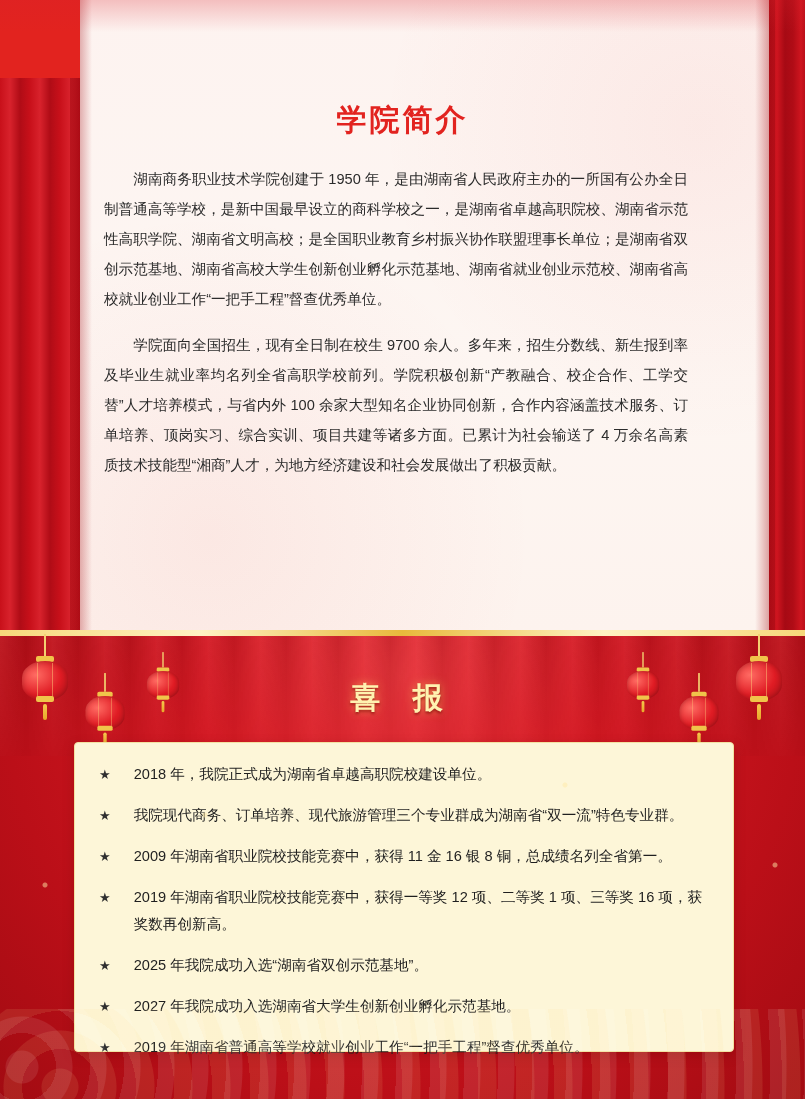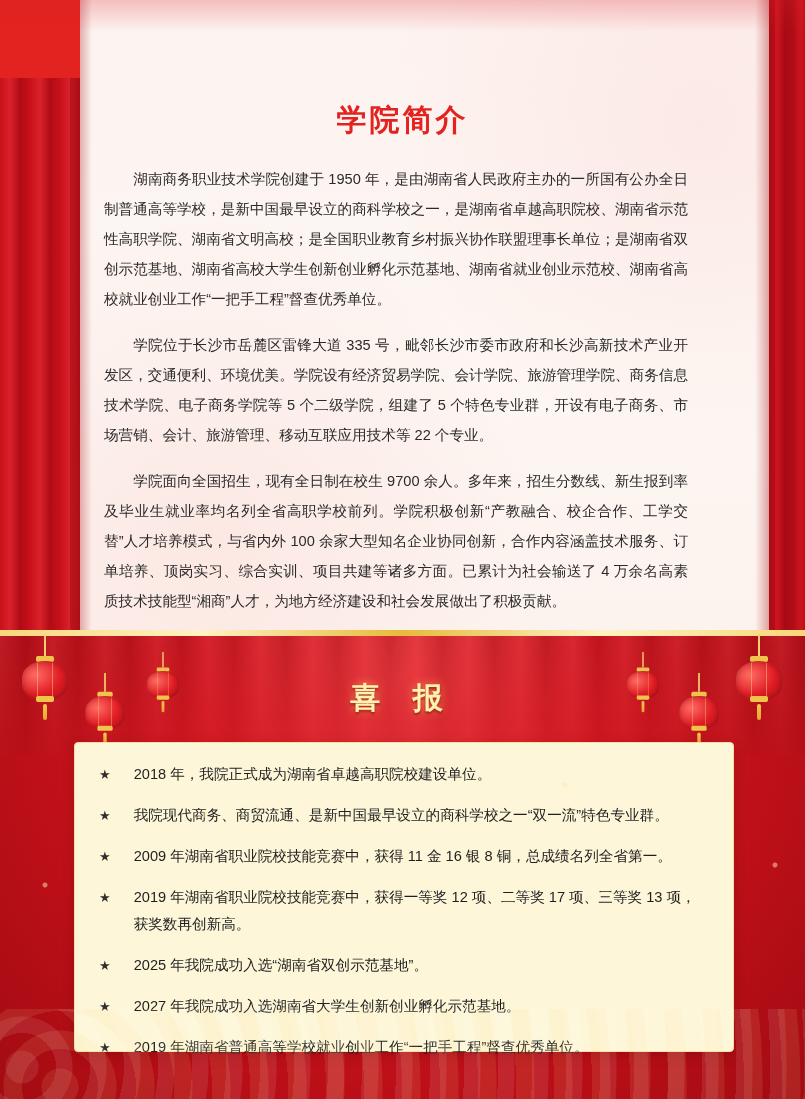--- a/index.html
+++ b/index.html
@@ -222,21 +222,20 @@
     <div class="curtain-left"></div>
     <div class="red-block"></div>
     <div class="curtain-right"></div>
     <div class="curtain-swag"></div>
     <div class="paper-texture"></div>
 
     <div class="top-title">学院简介</div>
 
     <div class="intro-body">
       <p>湖南商务职业技术学院创建于 1950 年，是由湖南省人民政府主办的一所国有公办全日制普通高等学校，是新中国最早设立的商科学校之一，是湖南省卓越高职院校、湖南省示范性高职学院、湖南省文明高校；是全国职业教育乡村振兴协作联盟理事长单位；是湖南省双创示范基地、湖南省高校大学生创新创业孵化示范基地、湖南省就业创业示范校、湖南省高校就业创业工作“一把手工程”督查优秀单位。</p>
-      <p>学院位于长沙市岳麓区雷锋大道 335 号，毗邻长沙市委市政府和长沙高新技术产业开发区，交通便利、环境优美。学院设有经济贸易学院、会计学院、旅游管理学院、商务信息技术学院、电子商务学院等 5 个二级学院，组建了 5 个特色专业群，开设有电子商务、市场营销、会计、旅游管理、移动互联应用技术等 22 个专业。</p>
       <p>学院面向全国招生，现有全日制在校生 9700 余人。多年来，招生分数线、新生报到率及毕业生就业率均名列全省高职学校前列。学院积极创新“产教融合、校企合作、工学交替”人才培养模式，与省内外 100 余家大型知名企业协同创新，合作内容涵盖技术服务、订单培养、顶岗实习、综合实训、项目共建等诸多方面。已累计为社会输送了 4 万余名高素质技术技能型“湘商”人才，为地方经济建设和社会发展做出了积极贡献。</p>
     </div>
   </div>
 
   <div class="bottom-section">
     <div class="gold-rule"></div>
     <div class="drape"></div>
 
     <div class="lantern" style="left:22px; top:26px;">
       <span class="string"></span>
@@ -285,29 +284,29 @@
     <div class="xibao-title">喜 报</div>
 
     <div class="notice-card">
       <ul class="notice-list">
         <li class="notice-item">
           <span class="notice-star">★</span>
           <span class="notice-text">2018 年，我院正式成为湖南省卓越高职院校建设单位。</span>
         </li>
         <li class="notice-item">
           <span class="notice-star">★</span>
-          <span class="notice-text">我院现代商务、商贸流通、是新中国最早设立的商科学校之一“双一流”特色专业群。</span>
+          <span class="notice-text">我院现代商务、订单培养、现代旅游管理三个专业群成为湖南省“双一流”特色专业群。</span>
         </li>
         <li class="notice-item">
           <span class="notice-star">★</span>
           <span class="notice-text">2009 年湖南省职业院校技能竞赛中，获得 11 金 16 银 8 铜，总成绩名列全省第一。</span>
         </li>
         <li class="notice-item">
           <span class="notice-star">★</span>
-          <span class="notice-text">2019 年湖南省职业院校技能竞赛中，获得一等奖 12 项、二等奖 17 项、三等奖 13 项，获奖数再创新高。</span>
+          <span class="notice-text">2019 年湖南省职业院校技能竞赛中，获得一等奖 12 项、二等奖 1 项、三等奖 16 项，获奖数再创新高。</span>
         </li>
         <li class="notice-item">
           <span class="notice-star">★</span>
           <span class="notice-text">2025 年我院成功入选“湖南省双创示范基地”。</span>
         </li>
         <li class="notice-item">
           <span class="notice-star">★</span>
           <span class="notice-text">2027 年我院成功入选湖南省大学生创新创业孵化示范基地。</span>
         </li>
         <li class="notice-item">

